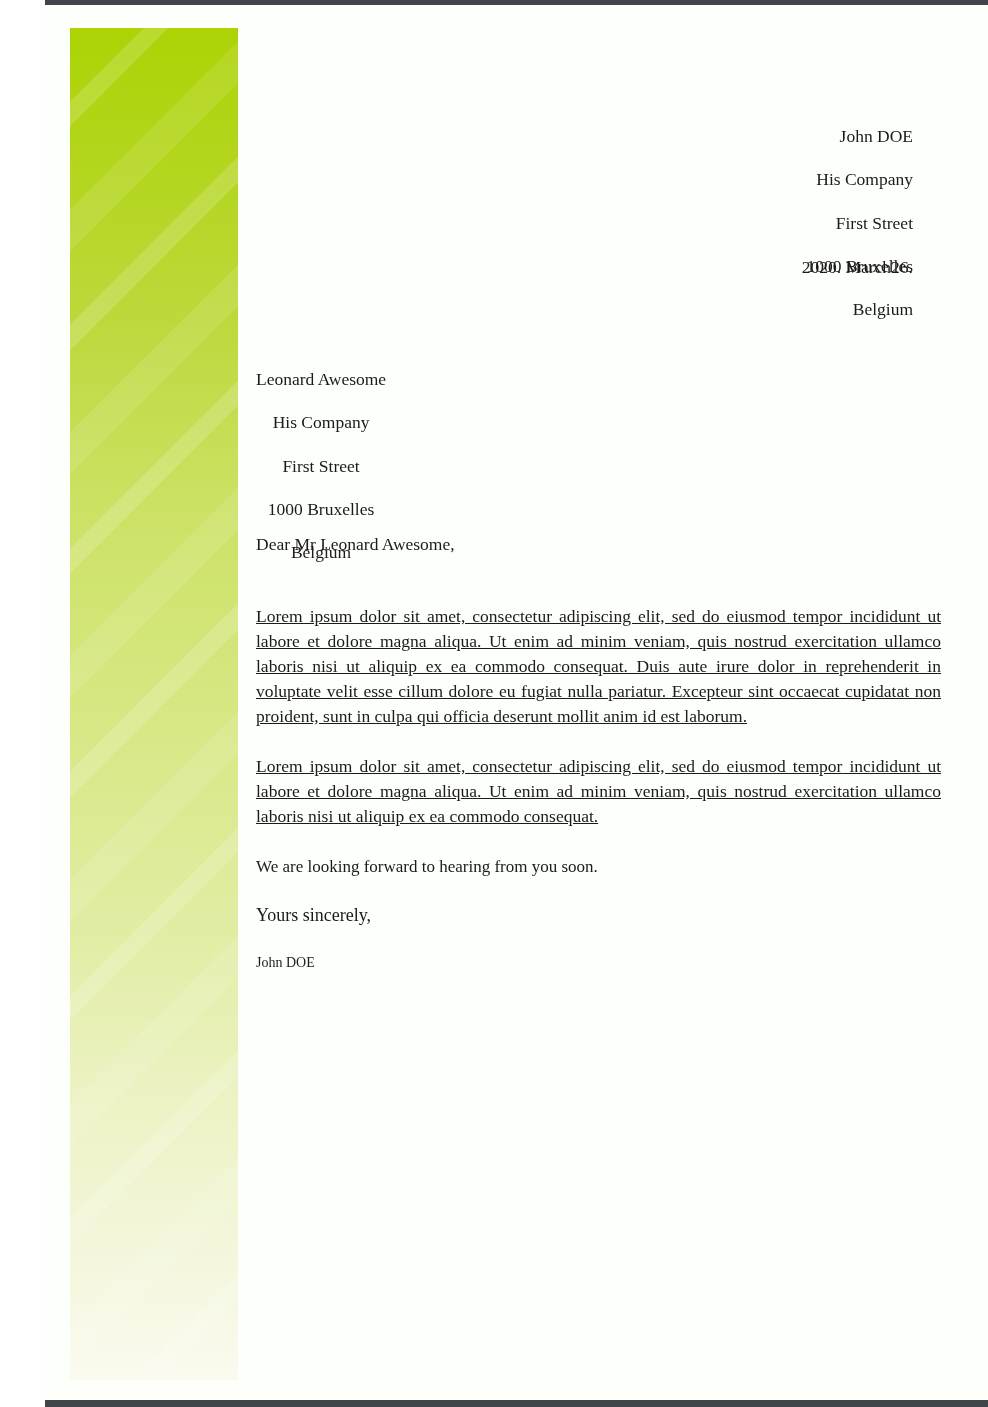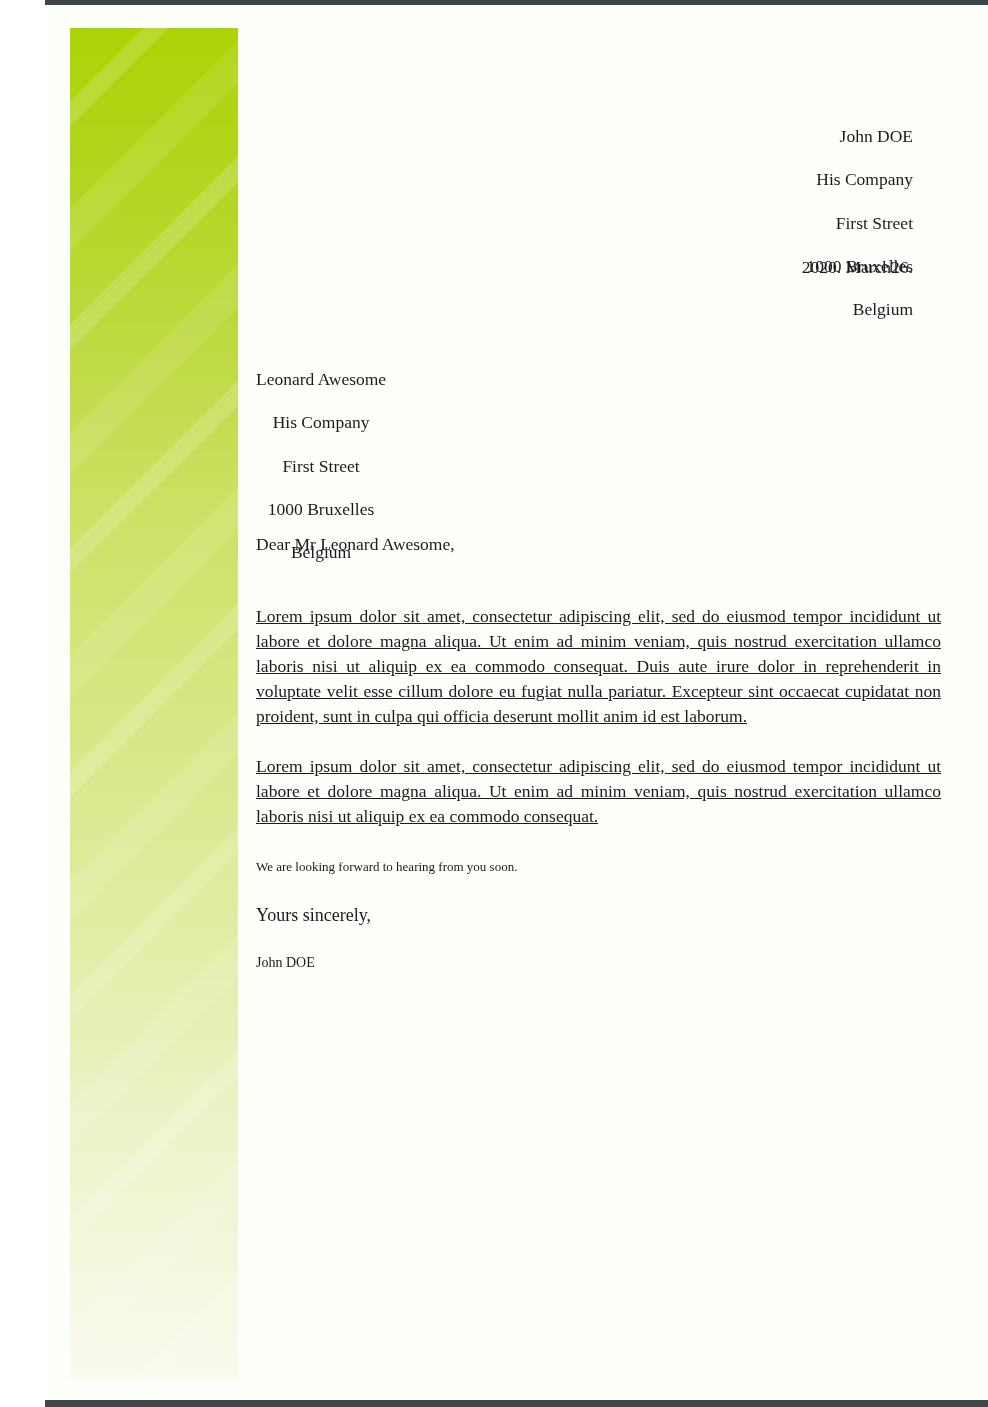--- a/index.html
+++ b/index.html
@@ -88,21 +88,21 @@
     line-height: 25px;
     text-align: justify;
     text-decoration: underline;
   }
   .para1 { top: 599px; }
   .para2 { top: 749px; }
   .closing {
     position: absolute;
     top: 849px;
     left: 211px;
-    font-size: 13px;
+    font-size: 17px;
     line-height: 25px;
   }
   .valediction {
     position: absolute;
     top: 898px;
     left: 211px;
     font-size: 18px;
     line-height: 25px;
   }
   .signature {

